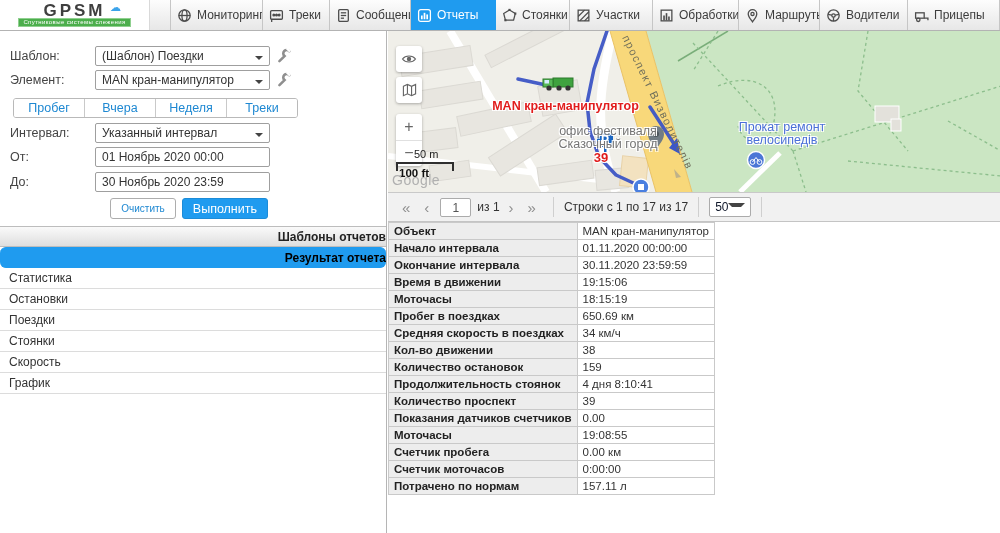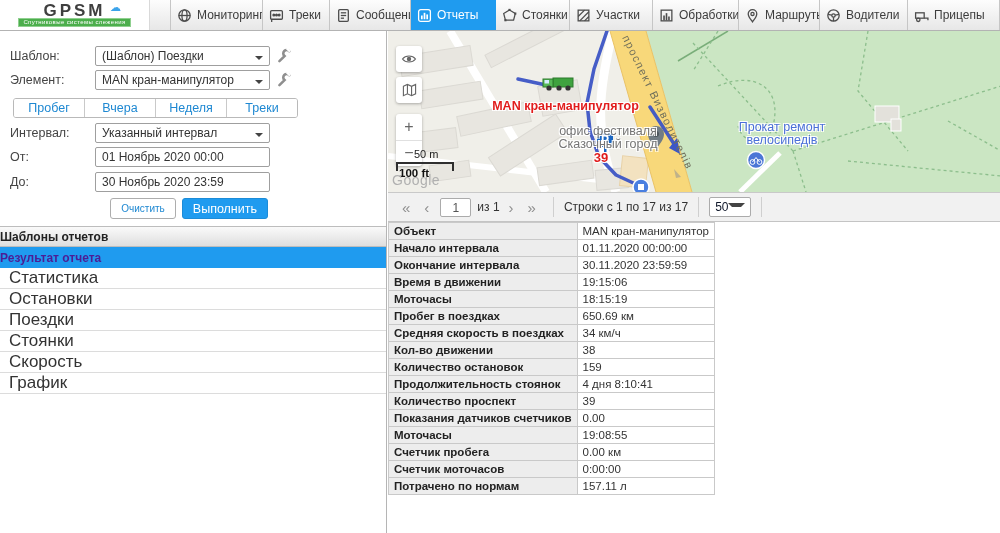--- a/index.html
+++ b/index.html
@@ -40,26 +40,26 @@
   .pgroup { position:absolute; left:13px; top:67px; width:285px; height:20px; display:flex;
             border:1px solid #b9b9b9; border-radius:3px; overflow:hidden; background:#fff; }
   .pbtn { flex:1; display:flex; align-items:center; justify-content:center; color:#1e88d2;
           font-size:12.5px; border-right:1px solid #c9c9c9; cursor:pointer; background:#fff; }
   .pbtn:last-child { border-right:none; }
   .actions { position:absolute; top:167px; left:0; width:268px; display:flex; justify-content:flex-end; gap:6px; }
   .btn-clear { height:21px; padding:0 10px; background:#fff; border:1px solid #adadad; border-radius:3px;
                color:#1e88d2; font-size:10px; cursor:pointer; }
   .btn-exec { height:21px; padding:0 10px; background:#1f9bef; border:1px solid #1c8cd8; border-radius:3px;
               color:#fff; font-size:12.5px; cursor:pointer; }
-  .sec-head { position:absolute; left:0; width:100%; height:21px; line-height:21px; text-align:left;
+  .sec-head { position:absolute; left:0; width:100%; height:21px; line-height:21px; text-align:right;
               font-weight:bold; font-size:12px; color:#222;
               background:linear-gradient(#fafafa,#dedede); border-top:1px solid #bdbdbd; border-bottom:1px solid #bdbdbd; }
-  .sec-head.active { background:#1f9bef; color:#4c1d95; border-color:#1f9bef; }
+  .sec-head.active { background:#1f9bef; color:#000000; border-color:#1f9bef;border-radius:6px; }
   .report-list { position:absolute; top:237px; left:0; width:100%; }
-  .report-item { height:21px; line-height:20px; padding-left:9px; font-size:17px; color:#333;
+  .report-item { height:21px; line-height:20px; padding-left:9px; font-size:12px; color:#333;
                  border-bottom:1px solid #dcdcdc; cursor:pointer; background:#fff; }
 
   
   .content { position:absolute; top:31px; left:388px; right:0; bottom:0; }
 
   
   .map { position:relative; width:100%; height:161px; background:#f0efe9; overflow:hidden; }
   .map svg.base { position:absolute; top:0; left:0; }
   .mlabel { position:absolute; text-align:center; line-height:13px; white-space:nowrap;
             text-shadow:-1px -1px 0 #fff,1px -1px 0 #fff,-1px 1px 0 #fff,1px 1px 0 #fff; }

